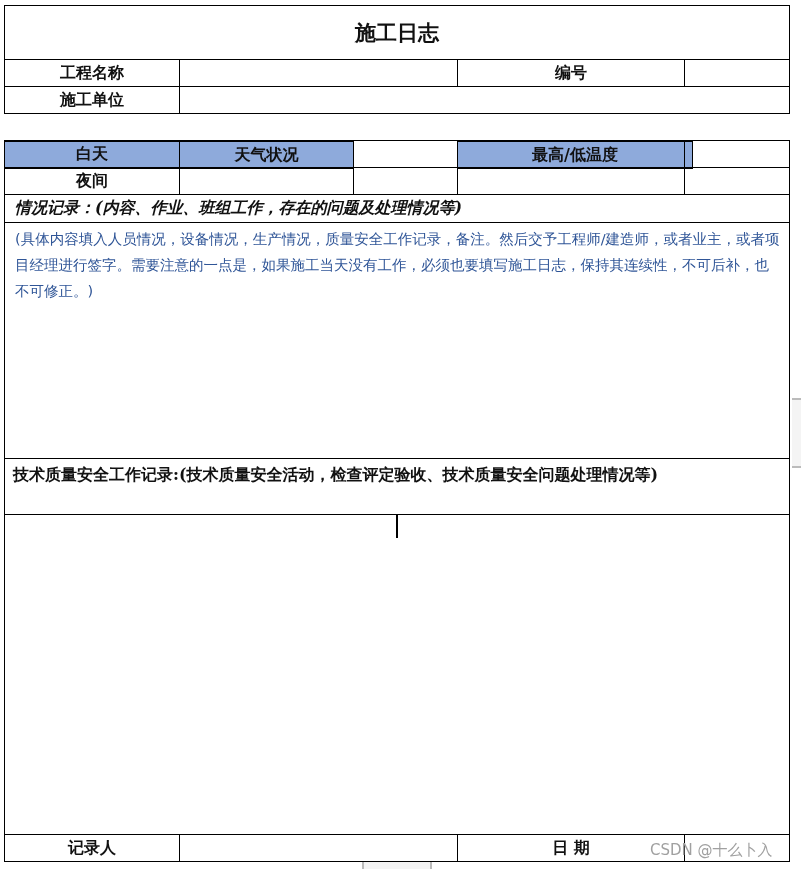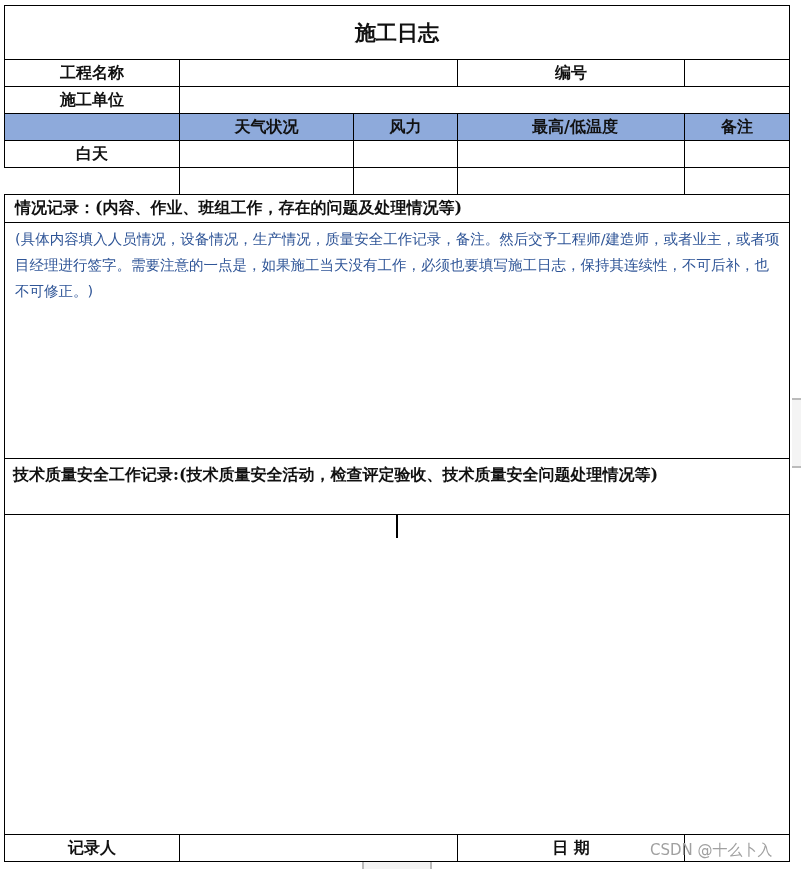--- a/index.html
+++ b/index.html
@@ -4,21 +4,21 @@
 <style>
   html, body { margin:0; padding:0; background:#ffffff; }
   body { width:801px; height:869px; position:relative; overflow:hidden;
          font-family: "DejaVu Serif", "Liberation Serif", serif; }
   .sheet { position:absolute; left:4px; top:5px; width:786px; }
   .row { position:absolute; left:0; width:786px; box-sizing:border-box; }
   .cell { position:absolute; top:0; box-sizing:border-box; height:100%;
           display:flex; align-items:center; justify-content:center;
           font-weight:bold; font-size:16px; color:#111; }
   .b { border:1px solid #000; }
-  .hdr { background:#8eaadb; }
+  .hdr { background:#8eaadb;margin-top:28px; }
   .title { font-size:21px; font-weight:bold; }
   .left-text { justify-content:flex-start; padding-left:10px; }
   .note { position:absolute; left:10px; top:3px; right:8px; color:#2f5597;
           font-family:"DejaVu Sans", "Liberation Sans", sans-serif; font-size:14.5px;
           line-height:26px; font-weight:normal; }
   .cursor { position:absolute; left:396px; top:515px; width:2px; height:23px; background:#000; }
   .watermark { position:absolute; left:650px; top:841px; font-size:15px; color:#a0a0a0;
                font-family:"DejaVu Sans", "Liberation Sans", sans-serif; }
   .side-tab { position:absolute; left:792px; top:398px; width:9px; height:66px;
               border-top:2px solid #bbb; border-bottom:2px solid #bbb; background:#f4f4f4; }
@@ -42,41 +42,40 @@
   </div>
 
   <div class="row" style="top:81px;height:28px;">
     <div class="cell b" style="left:0;width:176px;">施工单位</div>
     <div class="cell b" style="left:175px;width:611px;"></div>
   </div>
 
   <div class="row" style="top:108px;height:28px;">
     <div class="cell b hdr" style="left:0;width:176px;"></div>
     <div class="cell b hdr" style="left:175px;width:175px;">天气状况</div>
-    <div class="cell b hdr" style="left:349px;width:105px;">风力</div>
     <div class="cell b hdr" style="left:453px;width:236px;">最高/低温度</div>
-    <div class="cell b hdr" style="left:680px;width:106px;">备注</div>
   </div>
 
   <div class="row" style="top:135px;height:28px;">
     <div class="cell b" style="left:0;width:176px;">白天</div>
     <div class="cell b" style="left:175px;width:175px;"></div>
     <div class="cell b" style="left:349px;width:105px;"></div>
     <div class="cell b" style="left:453px;width:228px;"></div>
     <div class="cell b" style="left:680px;width:106px;"></div>
   </div>
 
   <div class="row" style="top:162px;height:28px;">
+    <div class="cell b" style="left:0;width:176px;">夜间</div>
     <div class="cell b" style="left:175px;width:175px;"></div>
     <div class="cell b" style="left:349px;width:105px;"></div>
     <div class="cell b" style="left:453px;width:228px;"></div>
     <div class="cell b" style="left:680px;width:106px;"></div>
   </div>
 
-  <div class="row" style="top:189px;height:29px;">
+  <div class="row" style="top:189px;height:29px;font-style:italic;">
     <div class="cell b left-text" style="left:0;width:786px;">情况记录：(内容、作业、班组工作，存在的问题及处理情况等)</div>
   </div>
 
   <div class="row b" style="top:217px;height:237px;padding-left:24px;">
     <div class="note">(具体内容填入人员情况，设备情况，生产情况，质量安全工作记录，备注。然后交予工程师/建造师，或者业主，或者项目经理进行签字。需要注意的一点是，如果施工当天没有工作，必须也要填写施工日志，保持其连续性，不可后补，也不可修正。)</div>
   </div>
 
   <div class="row b" style="top:453px;height:57px;">
     <div style="position:absolute;left:8px;top:6px;font-weight:bold;font-size:16px;color:#111;">技术质量安全工作记录:(技术质量安全活动，检查评定验收、技术质量安全问题处理情况等)</div>
   </div>

